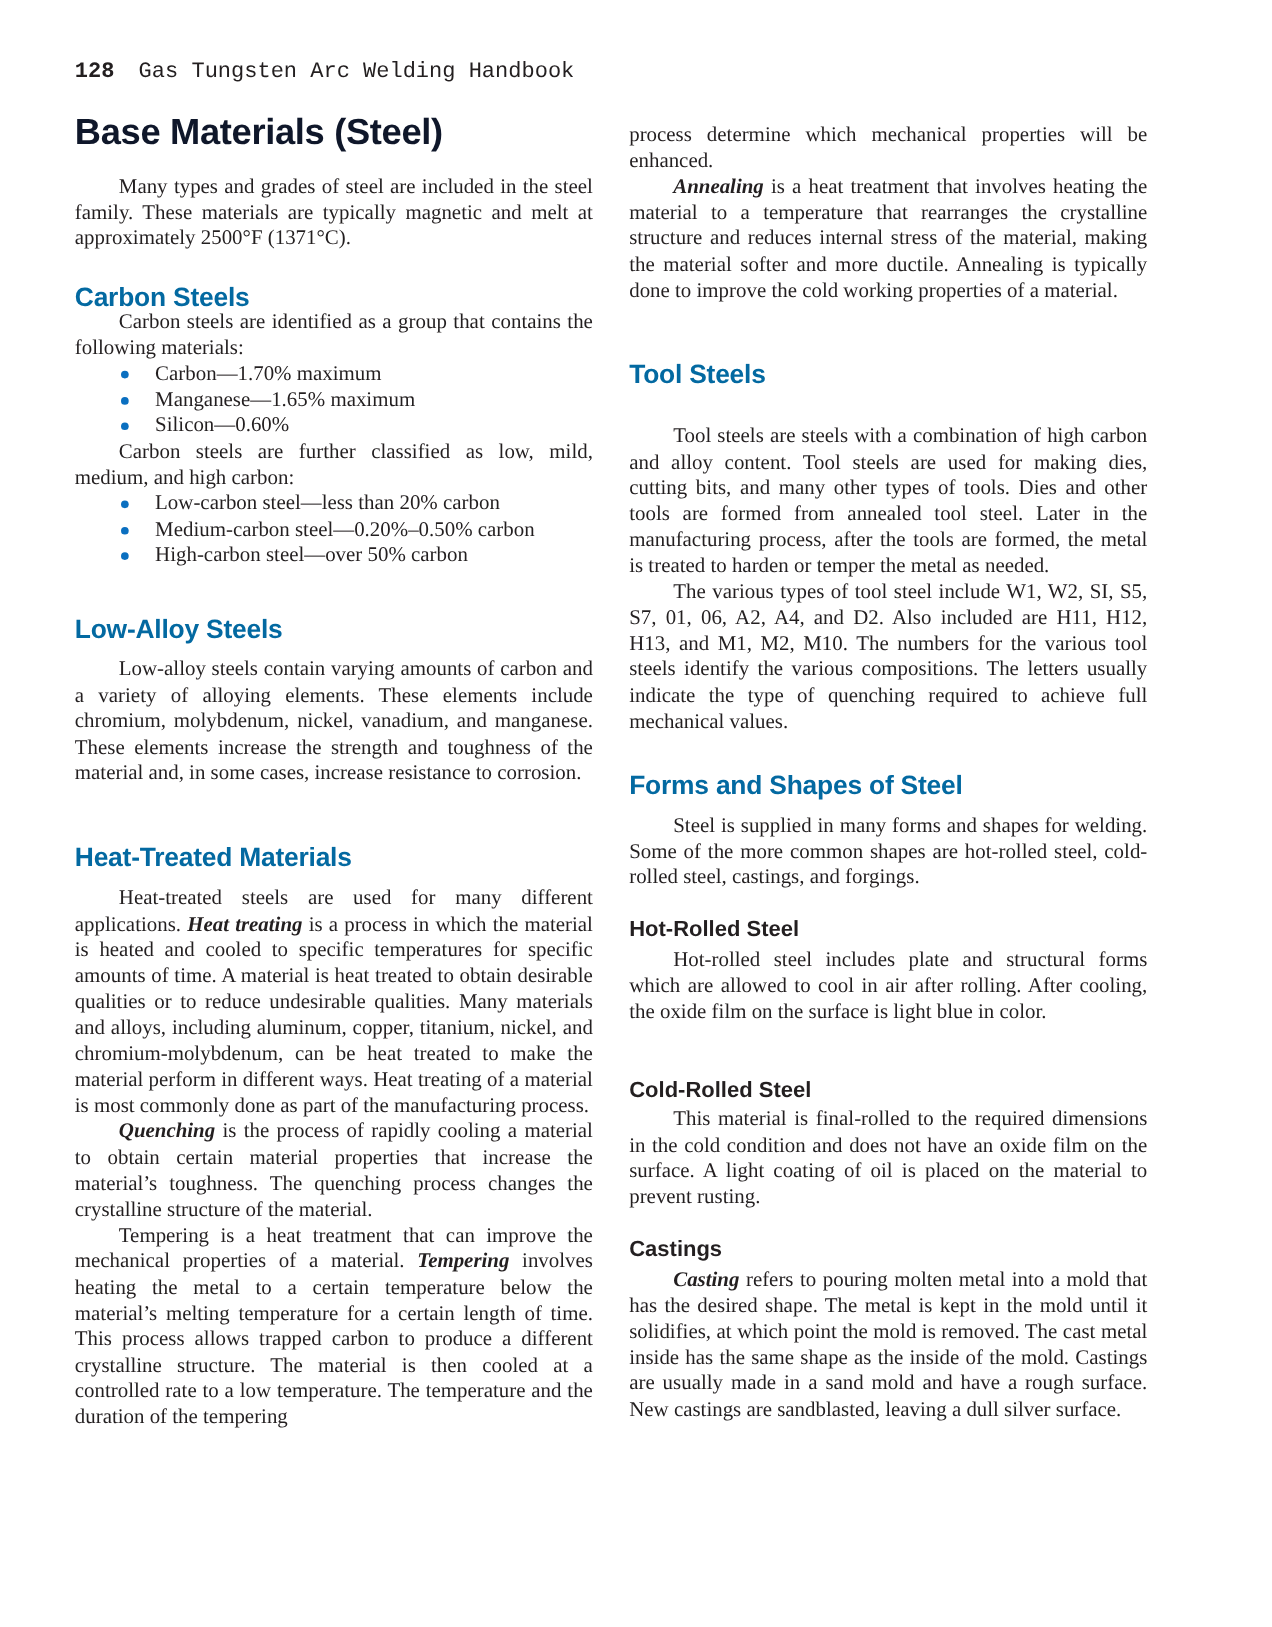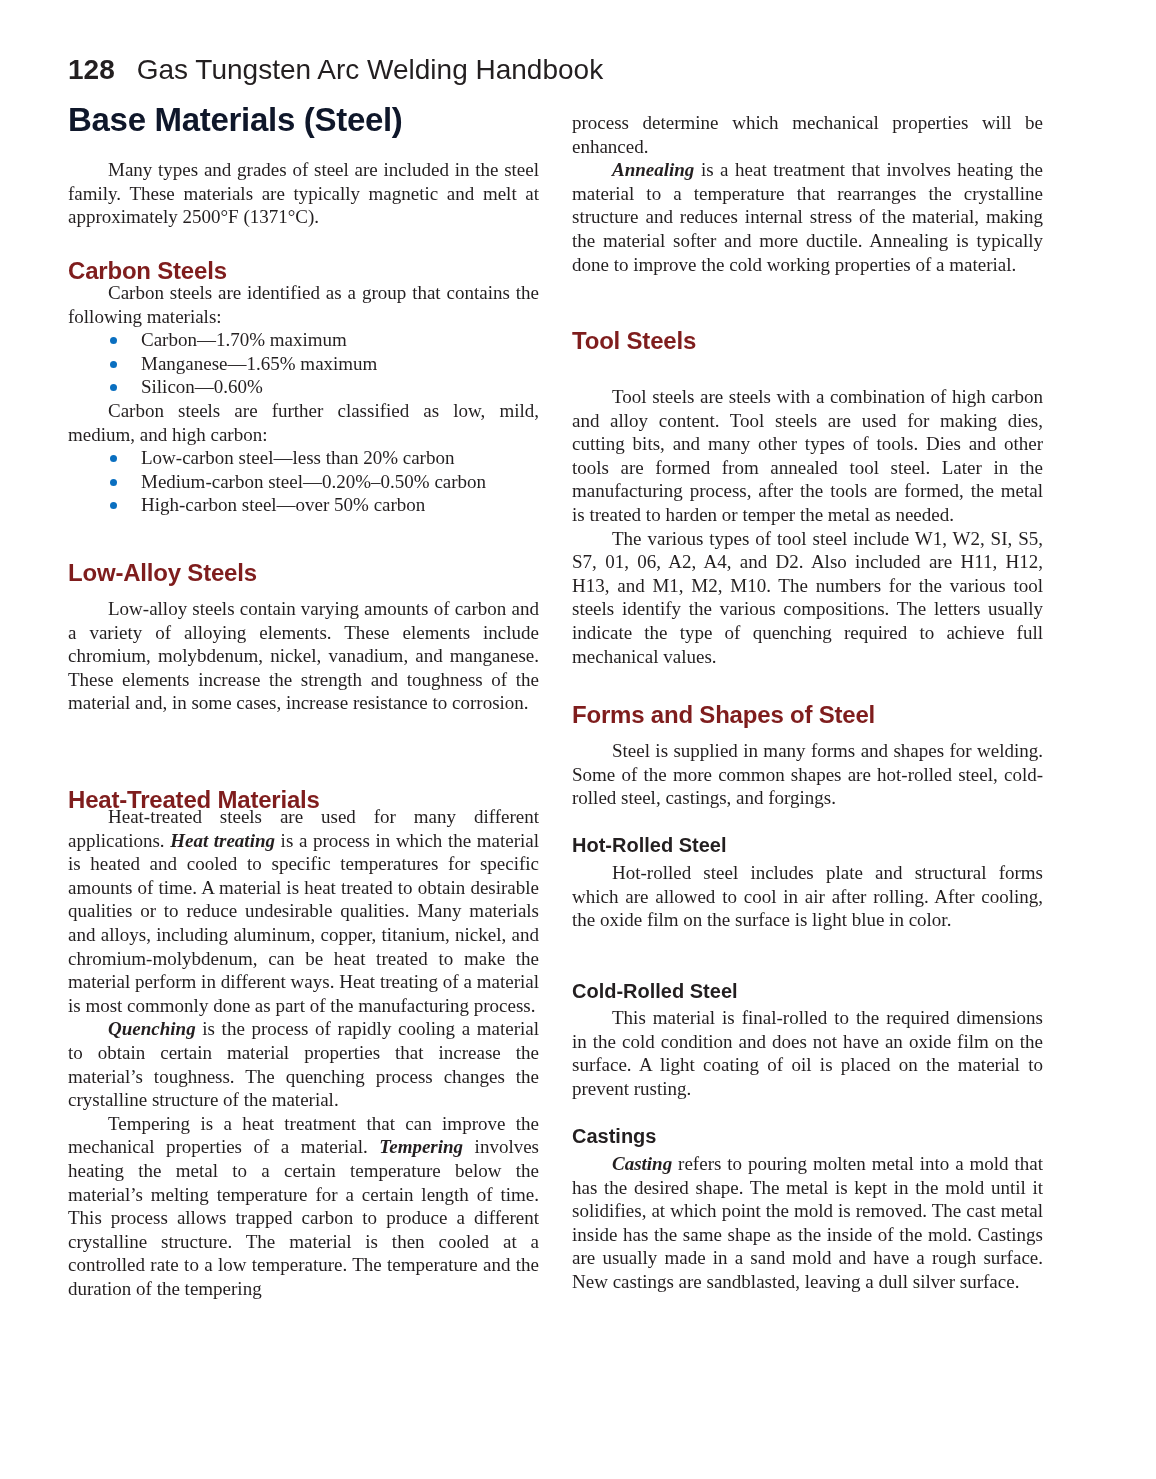--- a/index.html
+++ b/index.html
@@ -1,23 +1,23 @@
 <!DOCTYPE html>
 <html><head>
 <meta charset="utf-8">
 <style>
   html, body { margin: 0; padding: 0; background: #ffffff; }
   body { width: 1156px; height: 1479px; position: relative; overflow: hidden; color: #231f20; }
-  .running-head { position: absolute; left: 68px; top: 54px; font-family: Liberation Sans, sans-serif; font-size: 28px; }
+  .running-head { position: absolute; left: 68px; top: 54px; font-family: Liberation Mono, monospace; font-size: 20px; }
   .running-head .pno { font-weight: bold; margin-right: 22px; }
   .col { position: absolute; top: 0; width: 471px; font-family: "Liberation Serif", serif; font-size: 19px; line-height: 23.6px; }
   .col-left { left: 68px; }
   .col-right { left: 572px; }
   h1 { font-family: "Liberation Sans", sans-serif; font-size: 33px; font-weight: bold; margin: 0; color: #0f172a; letter-spacing: -0.3px; }
-  h2 { font-family: "Liberation Sans", sans-serif; font-size: 24px; font-weight: bold; color: #7f1d1d; margin: 0; letter-spacing: -0.2px; }
+  h2 { font-family: "Liberation Sans", sans-serif; font-size: 24px; font-weight: bold; color: #0369a1; margin: 0; letter-spacing: -0.2px; }
   h3 { font-family: "Liberation Sans", sans-serif; font-size: 20px; font-weight: bold; color: #231f20; margin: 0; }
   p { margin: 0; text-align: justify; text-indent: 40px; }
   p.noindent { text-indent: 0; }
   ul { list-style: none; margin: 0; padding: 0; }
   ul li { position: relative; padding-left: 73px; }
   ul li .bullet { position: absolute; left: 42px; top: 9px; width: 7px; height: 7px; border-radius: 50%; background: #0a6fc0; }
   em.term { font-style: italic; font-weight: bold; }
   .block { position: absolute; left: 0; width: 471px; }
 </style>
 </head>
@@ -43,21 +43,21 @@
     <ul>
       <li><span class="bullet"></span><span>Low-carbon steel—less than 20% carbon</span></li>
       <li><span class="bullet"></span><span>Medium-carbon steel—0.20%–0.50% carbon</span></li>
       <li><span class="bullet"></span><span>High-carbon steel—over 50% carbon</span></li>
     </ul>
   </div>
 
   <h2 class="block" style="top:561px;">Low-Alloy Steels</h2>
   <p class="block" style="top:597px;">Low-alloy steels contain varying amounts of carbon and a variety of alloying elements. These elements include chromium, molybdenum, nickel, vanadium, and manganese. These elements increase the strength and toughness of the material and, in some cases, increase resistance to corrosion.</p>
 
-  <h2 class="block" style="top:768px;margin-top:20px;">Heat-Treated Materials</h2>
+  <h2 class="block" style="top:768px;">Heat-Treated Materials</h2>
   <div class="block" style="top:805px;">
     <p><span>Heat-treated steels are used for many different applications. </span><em class="term">Heat treating</em><span> is a process in which the material is heated and cooled to specific temperatures for specific amounts of time. A material is heat treated to obtain desirable qualities or to reduce undesirable qualities. Many materials and alloys, including aluminum, copper, titanium, nickel, and chromium-molybdenum, can be heat treated to make the material perform in different ways. Heat treating of a material is most commonly done as part of the manufacturing process.</span></p>
     <p><em class="term">Quenching</em><span> is the process of rapidly cooling a material to obtain certain material properties that increase the material’s toughness. The quenching process changes the crystalline structure of the material.</span></p>
     <p><span>Tempering is a heat treatment that can improve the mechanical properties of a material. </span><em class="term">Tempering</em><span> involves heating the metal to a certain temperature below the material’s melting temperature for a certain length of time. This process allows trapped carbon to produce a different crystalline structure. The material is then cooled at a controlled rate to a low temperature. The temperature and the duration of the tempering</span></p>
   </div>
 </div>
 
 <div class="col col-right">
   <div class="block" style="top:111px;">
     <p class="noindent">process determine which mechanical properties will be enhanced.</p>

